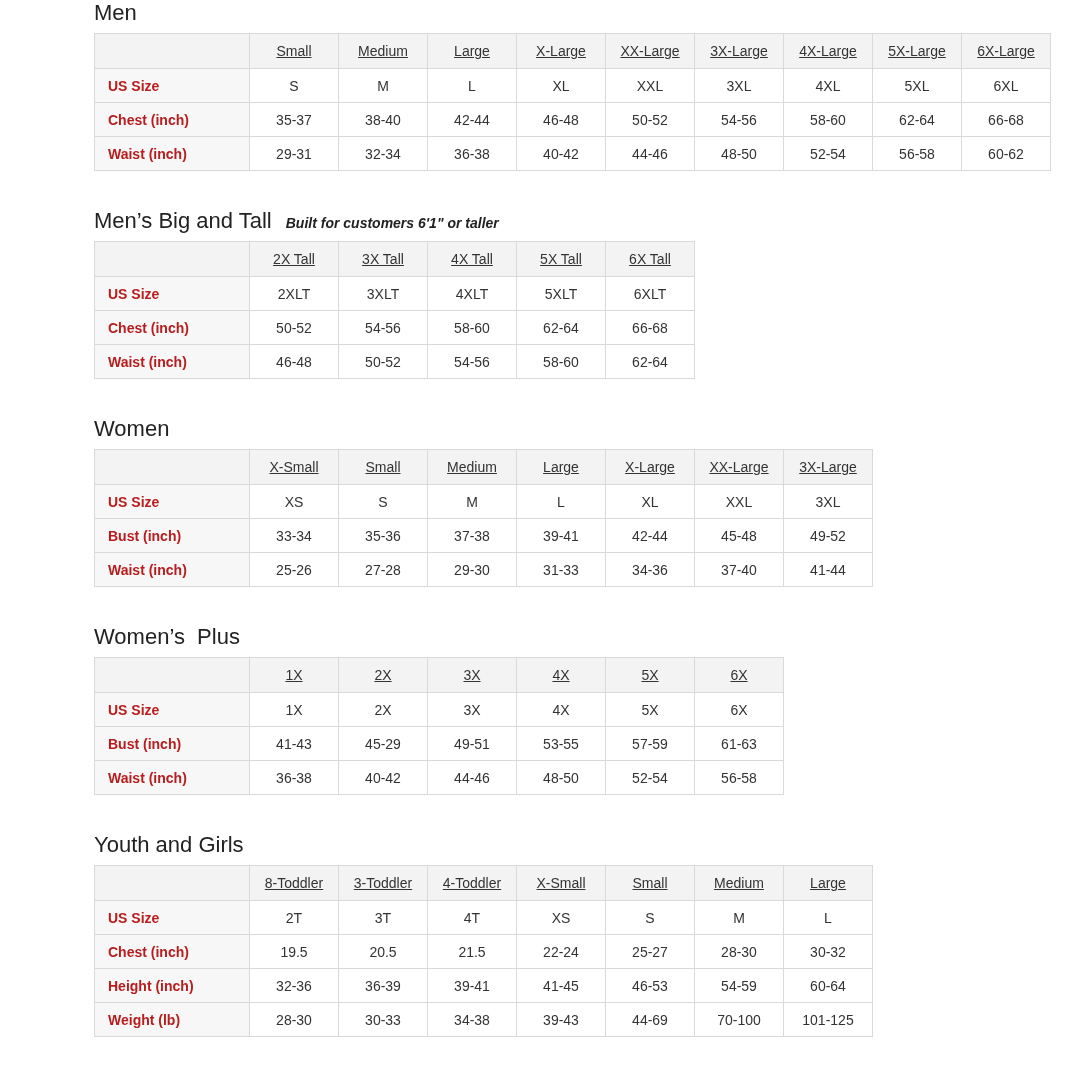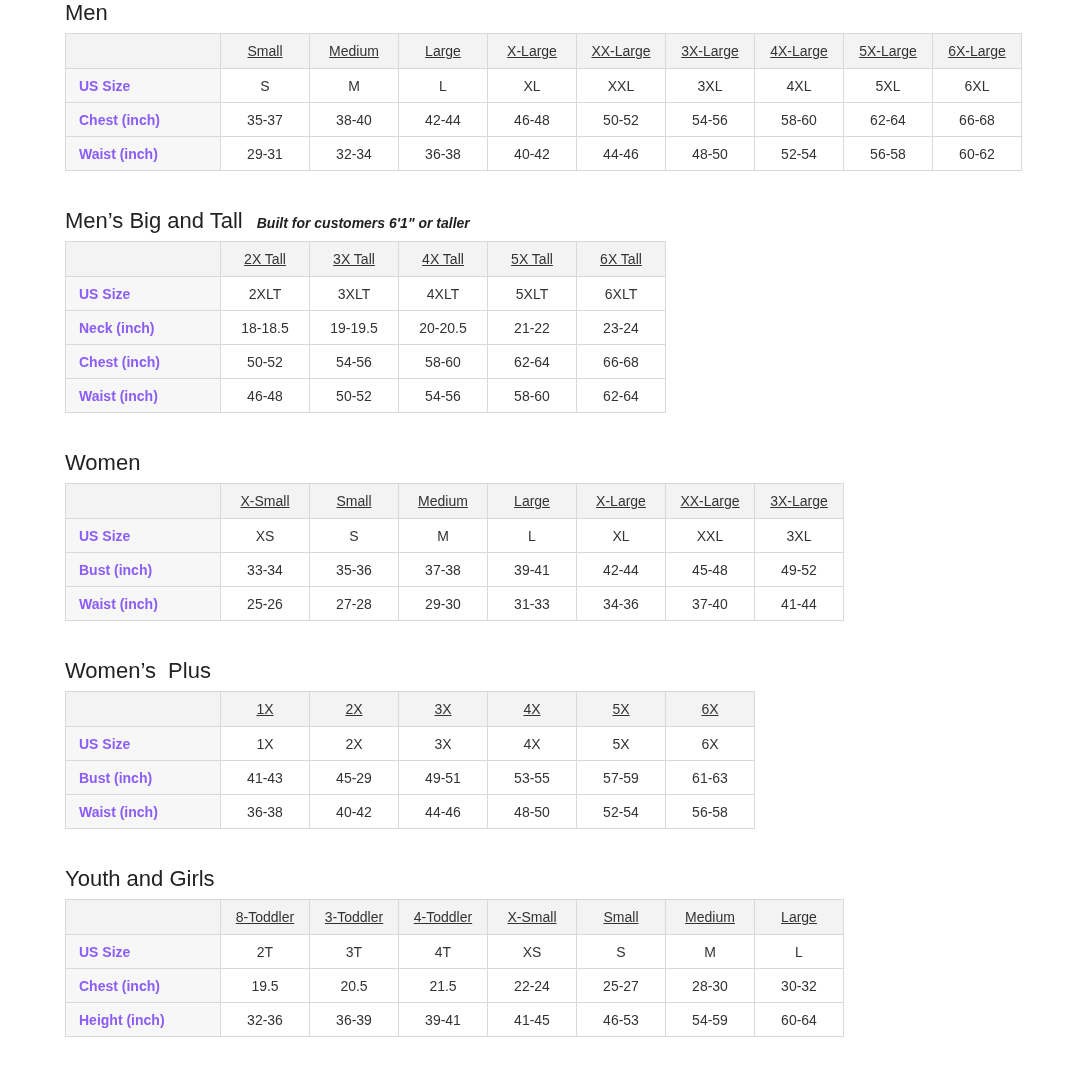--- a/index.html
+++ b/index.html
@@ -3,21 +3,21 @@
 <meta charset="utf-8">
 <style>
   * { margin: 0; padding: 0; box-sizing: border-box; }
   html, body { background: #ffffff; }
   body {
     width: 1080px; height: 1080px;
     font-family: "Liberation Sans", sans-serif;
     color: #333333;
     overflow: hidden;
   }
-  .page { padding: 1px 0 0 65px; }
+  .page { padding: 1px 0 0 94px; }
   .size-section { margin-bottom: 38px; }
   .section-title {
     font-size: 22px;
     line-height: 24px;
     font-weight: 400;
     color: #222222;
     margin: 0 0 6px 0;
     white-space: pre-wrap;
   }
   .section-subtitle {
@@ -42,21 +42,21 @@
   table.size-table thead th {
     background: #f3f3f3;
     font-weight: 400;
     color: #333333;
     height: 35px;
     text-decoration: underline;
   }
   table.size-table tbody th {
     background: #f7f7f7;
     font-weight: 700;
-    color: #8b5cf6;
+    color: #b91c1c;
     text-align: left;
     padding-left: 13px;
     height: 34px;
   }
   table.size-table tbody td {
     background: #ffffff;
     color: #333333;
     height: 34px;
   }
   col.label-col { width: 155px; }
@@ -161,28 +161,20 @@
         <tbody>
           <tr>
             <th>US Size</th>
             <td>2XLT</td>
             <td>3XLT</td>
             <td>4XLT</td>
             <td>5XLT</td>
             <td>6XLT</td>
           </tr>
           <tr>
-            <th>Neck (inch)</th>
-            <td>18-18.5</td>
-            <td>19-19.5</td>
-            <td>20-20.5</td>
-            <td>21-22</td>
-            <td>23-24</td>
-          </tr>
-          <tr>
             <th>Chest (inch)</th>
             <td>50-52</td>
             <td>54-56</td>
             <td>58-60</td>
             <td>62-64</td>
             <td>66-68</td>
           </tr>
           <tr>
             <th>Waist (inch)</th>
             <td>46-48</td>
@@ -359,17 +351,27 @@
           <tr>
             <th>Height (inch)</th>
             <td>32-36</td>
             <td>36-39</td>
             <td>39-41</td>
             <td>41-45</td>
             <td>46-53</td>
             <td>54-59</td>
             <td>60-64</td>
           </tr>
+          <tr>
+            <th>Weight (lb)</th>
+            <td>28-30</td>
+            <td>30-33</td>
+            <td>34-38</td>
+            <td>39-43</td>
+            <td>44-69</td>
+            <td>70-100</td>
+            <td>101-125</td>
+          </tr>
         </tbody>
       </table>
   </section>
 
 </main>
 
 </body></html>

